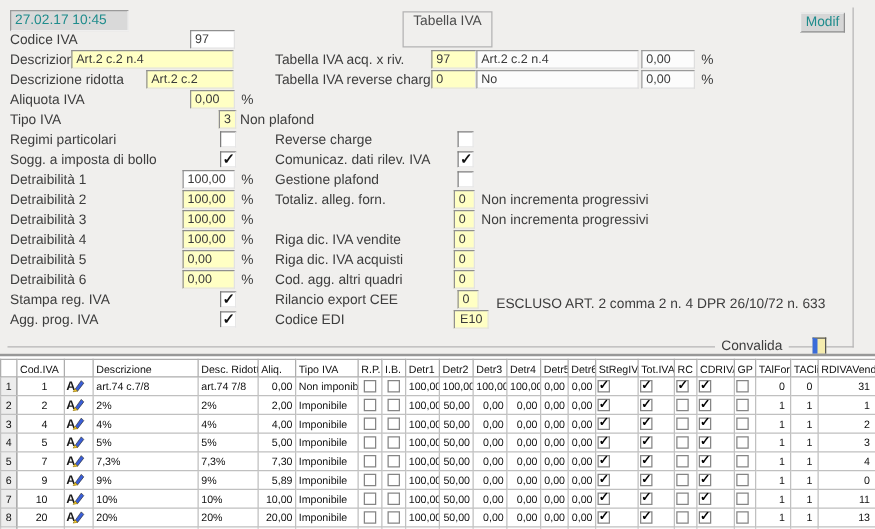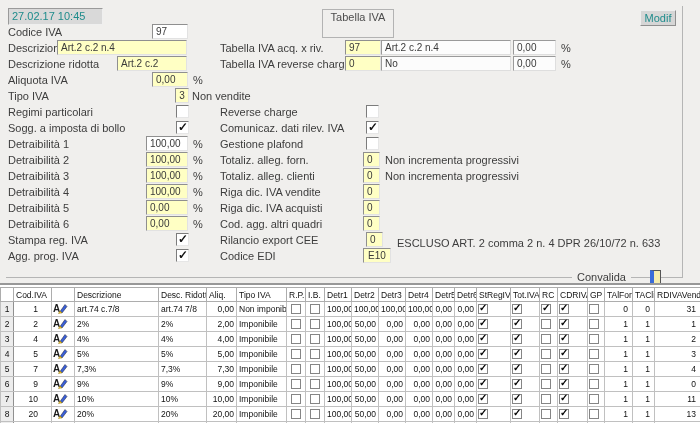--- a/index.html
+++ b/index.html
@@ -67,21 +67,21 @@
 
   <span class="lbl" style="left:8px;top:57px">Descrizione ridotta</span>
   <div class="fld yellow" style="left:117px;top:56px;width:70px">Art.2 c.2</div>
 
   <span class="lbl" style="left:8px;top:73px">Aliquota IVA</span>
   <div class="fld yellow num" style="left:152px;top:72px;width:36px">0,00</div>
   <span class="lbl" style="left:193px;top:73px">%</span>
 
   <span class="lbl" style="left:8px;top:89px">Tipo  IVA</span>
   <div class="fld yellow cen" style="left:175px;top:88px;width:14px;padding:0">3</div>
-  <span class="lbl" style="left:192px;top:89px">Non vendite</span>
+  <span class="lbl" style="left:192px;top:89px">Non plafond</span>
 
   <span class="lbl" style="left:8px;top:105px">Regimi particolari</span>
   <span class="cb" style="left:176px;top:105px"></span>
 
   <span class="lbl" style="left:8px;top:121px">Sogg. a imposta di bollo</span>
   <span class="cb on" style="left:176px;top:121px"></span>
 
   <span class="lbl" style="left:8px;top:137px">Detraibilità  1</span>
   <div class="fld num" style="left:146px;top:136px;width:42px">100,00</div>
   <span class="lbl" style="left:193px;top:137px">%</span>
@@ -130,21 +130,20 @@
   <span class="lbl" style="left:220px;top:121px">Comunicaz. dati rilev. IVA</span>
   <span class="cb on" style="left:366px;top:121px"></span>
 
   <span class="lbl" style="left:220px;top:137px">Gestione plafond</span>
   <span class="cb" style="left:366px;top:137px"></span>
 
   <span class="lbl" style="left:220px;top:153px">Totaliz. alleg. forn.</span>
   <div class="fld yellow num" style="left:363px;top:152px;width:17px">0</div>
   <span class="lbl" style="left:385px;top:153px">Non incrementa progressivi</span>
 
-  <span class="lbl" style="left:220px;top:169px">Totaliz. alleg. clienti</span>
   <div class="fld yellow num" style="left:363px;top:168px;width:17px">0</div>
   <span class="lbl" style="left:385px;top:169px">Non incrementa progressivi</span>
 
   <span class="lbl" style="left:220px;top:185px">Riga dic. IVA vendite</span>
   <div class="fld yellow num" style="left:363px;top:184px;width:17px">0</div>
 
   <span class="lbl" style="left:220px;top:201px">Riga dic. IVA acquisti</span>
   <div class="fld yellow num" style="left:363px;top:200px;width:17px">0</div>
 
   <span class="lbl" style="left:220px;top:217px">Cod. agg. altri quadri</span>
@@ -365,21 +364,21 @@
           <tr>
             <td class="c-rownum">6</td>
             <td class="c-num c-cod">9</td>
             <td class="c-icon"><svg width="15" height="12" viewBox="0 0 15 12">
                 <text x="0" y="10" font-size="10" font-weight="bold" fill="#1a1a1a" font-family="Liberation Sans, sans-serif">A</text>
                 <polygon points="7,9.5 12,2.5 14,4.5 9,11" fill="#3a5fd9" stroke="#222" stroke-width="0.5"></polygon>
                 <polygon points="5.5,11.5 7,9 9,10.8" fill="#ffd437" stroke="#8a6d00" stroke-width="0.5"></polygon>
               </svg></td>
             <td class="c-txt">9%</td>
             <td class="c-txt">9%</td>
-            <td class="c-num">9,00</td>
+            <td class="c-num">5,89</td>
             <td class="c-txt">Imponibile</td>
             <td class="c-chk cen"><span class="tcb"></span></td>
             <td class="c-chk cen"><span class="tcb"></span></td>
             <td class="c-num">100,00</td>
             <td class="c-num">50,00</td>
             <td class="c-num">0,00</td>
             <td class="c-num">0,00</td>
             <td class="c-num">0,00</td>
             <td class="c-num">0,00</td>
             <td class="c-chk"><span class="tcb on"></span></td>

